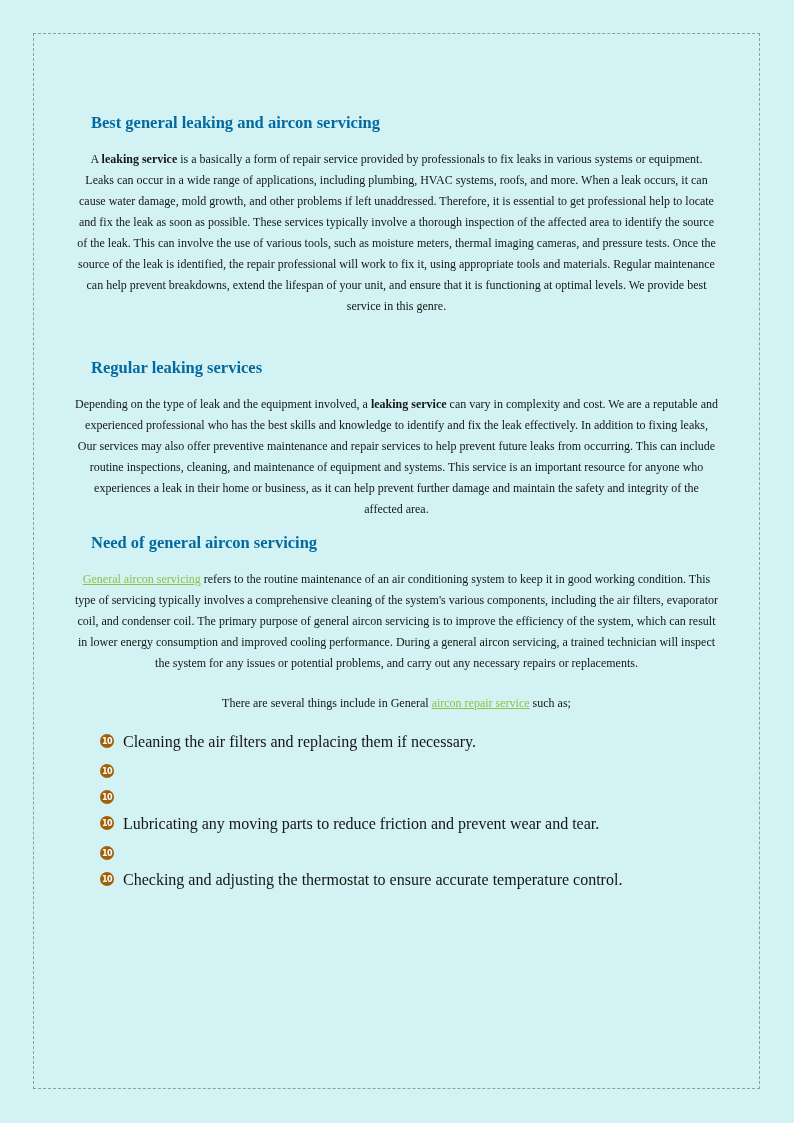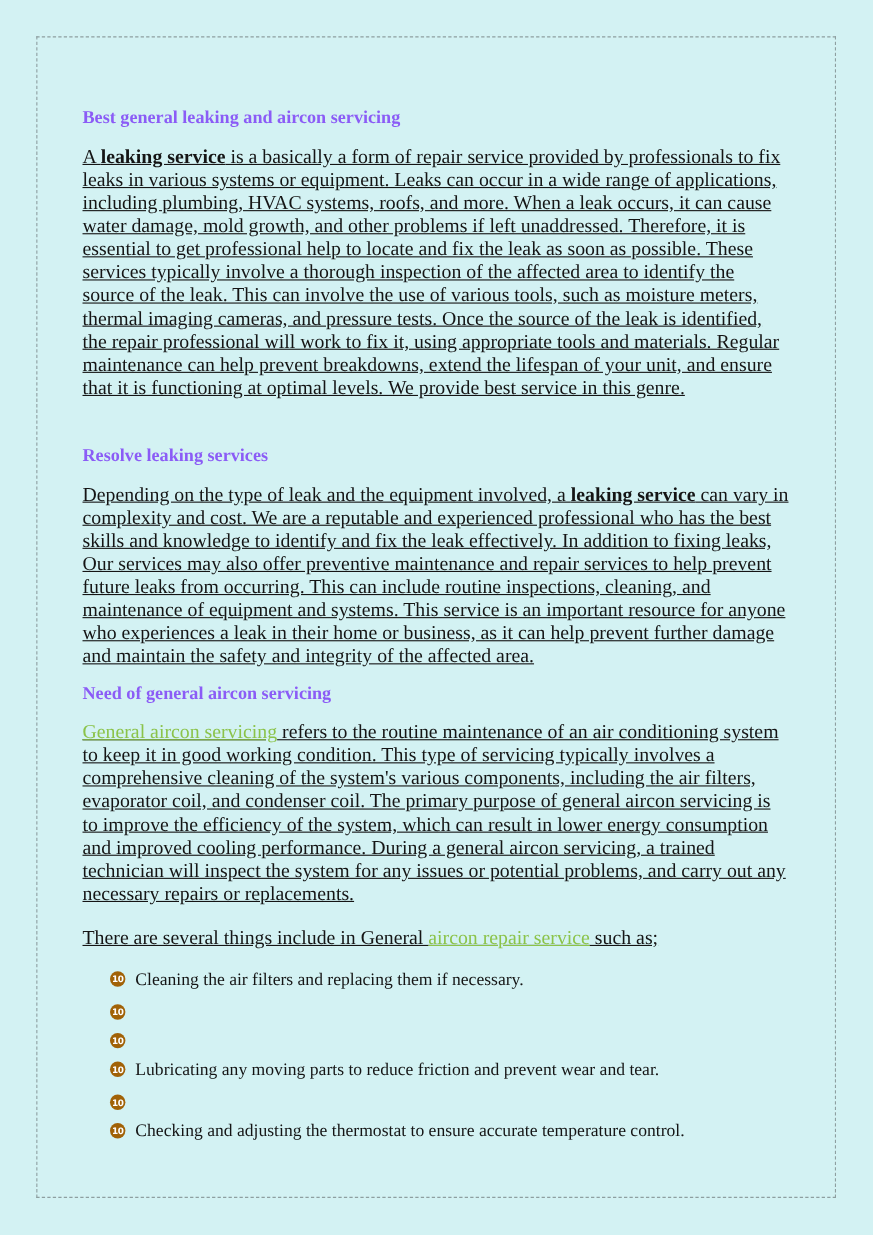--- a/index.html
+++ b/index.html
@@ -22,31 +22,30 @@
     width: 727px;
     height: 1056px;
     box-sizing: border-box;
     border: 1px dashed #8e9fa0;
     padding: 62px 41px 0 41px;
   }
   .heading {
     font-size: 16.5px;
     font-weight: bold;
     line-height: 21px;
-    margin: 0;
-    color: #8b5cf6;
+    margin: 16px;
+    color: #0369a1;
   }
   .h-resolve { margin-top: 40px; }
   .h-need    { margin-top: 12px; }
   .para {
-    font-size: 18px;
+    font-size: 12px;
     line-height: 21px;
     margin: 15px 0 0 0;
-    text-align: left;
-    text-decoration: underline;
+    text-align: center;
   }
   .para b { font-weight: bold; }
   .things-line { margin-top: 19px; }
   .green-link {
     color: #8bc34a;
     text-decoration: underline;
     cursor: pointer;
   }
   ul.service-list {
     list-style: none;
@@ -80,21 +79,21 @@
 </style>
 </head>
 <body>
 
 <div class="sheet">
 
   <h2 class="heading">Best general leaking and aircon servicing</h2>
 
   <p class="para"><span>A </span><b>leaking service</b><span> is a basically a form of repair service provided by professionals to fix leaks in various systems or equipment. Leaks can occur in a wide range of applications, including plumbing, HVAC systems, roofs, and more. When a leak occurs, it can cause water damage, mold growth, and other problems if left unaddressed. Therefore, it is essential to get professional help to locate and fix the leak as soon as possible. These services typically involve a thorough inspection of the affected area to identify the source of the leak. This can involve the use of various tools, such as moisture meters, thermal imaging cameras, and pressure tests. Once the source of the leak is identified, the repair professional will work to fix it, using appropriate tools and materials. Regular maintenance can help prevent breakdowns, extend the lifespan of your unit, and ensure that it is functioning at optimal levels. We provide best service in this genre.</span></p>
 
-  <h2 class="heading h-resolve">Resolve leaking services</h2>
+  <h2 class="heading h-resolve">Regular leaking services</h2>
 
   <p class="para"><span>Depending on the type of leak and the equipment involved, a </span><b>leaking service</b><span> can vary in complexity and cost. We are a reputable and experienced professional who has the best skills and knowledge to identify and fix the leak effectively. In addition to fixing leaks, Our services may also offer preventive maintenance and repair services to help prevent future leaks from occurring. This can include routine inspections, cleaning, and maintenance of equipment and systems. This service is an important resource for anyone who experiences a leak in their home or business, as it can help prevent further damage and maintain the safety and integrity of the affected area.</span></p>
 
   <h2 class="heading h-need">Need of general aircon servicing</h2>
 
   <p class="para"><a class="green-link">General aircon servicing</a><span> refers to the routine maintenance of an air conditioning system to keep it in good working condition. This type of servicing typically involves a comprehensive cleaning of the system's various components, including the air filters, evaporator coil, and condenser coil. The primary purpose of general aircon servicing is to improve the efficiency of the system, which can result in lower energy consumption and improved cooling performance. During a general aircon servicing, a trained technician will inspect the system for any issues or potential problems, and carry out any necessary repairs or replacements.</span></p>
 
   <p class="para things-line"><span>There are several things include in General </span><a class="green-link">aircon repair service</a><span> such as;</span></p>
 
   <ul class="service-list">

